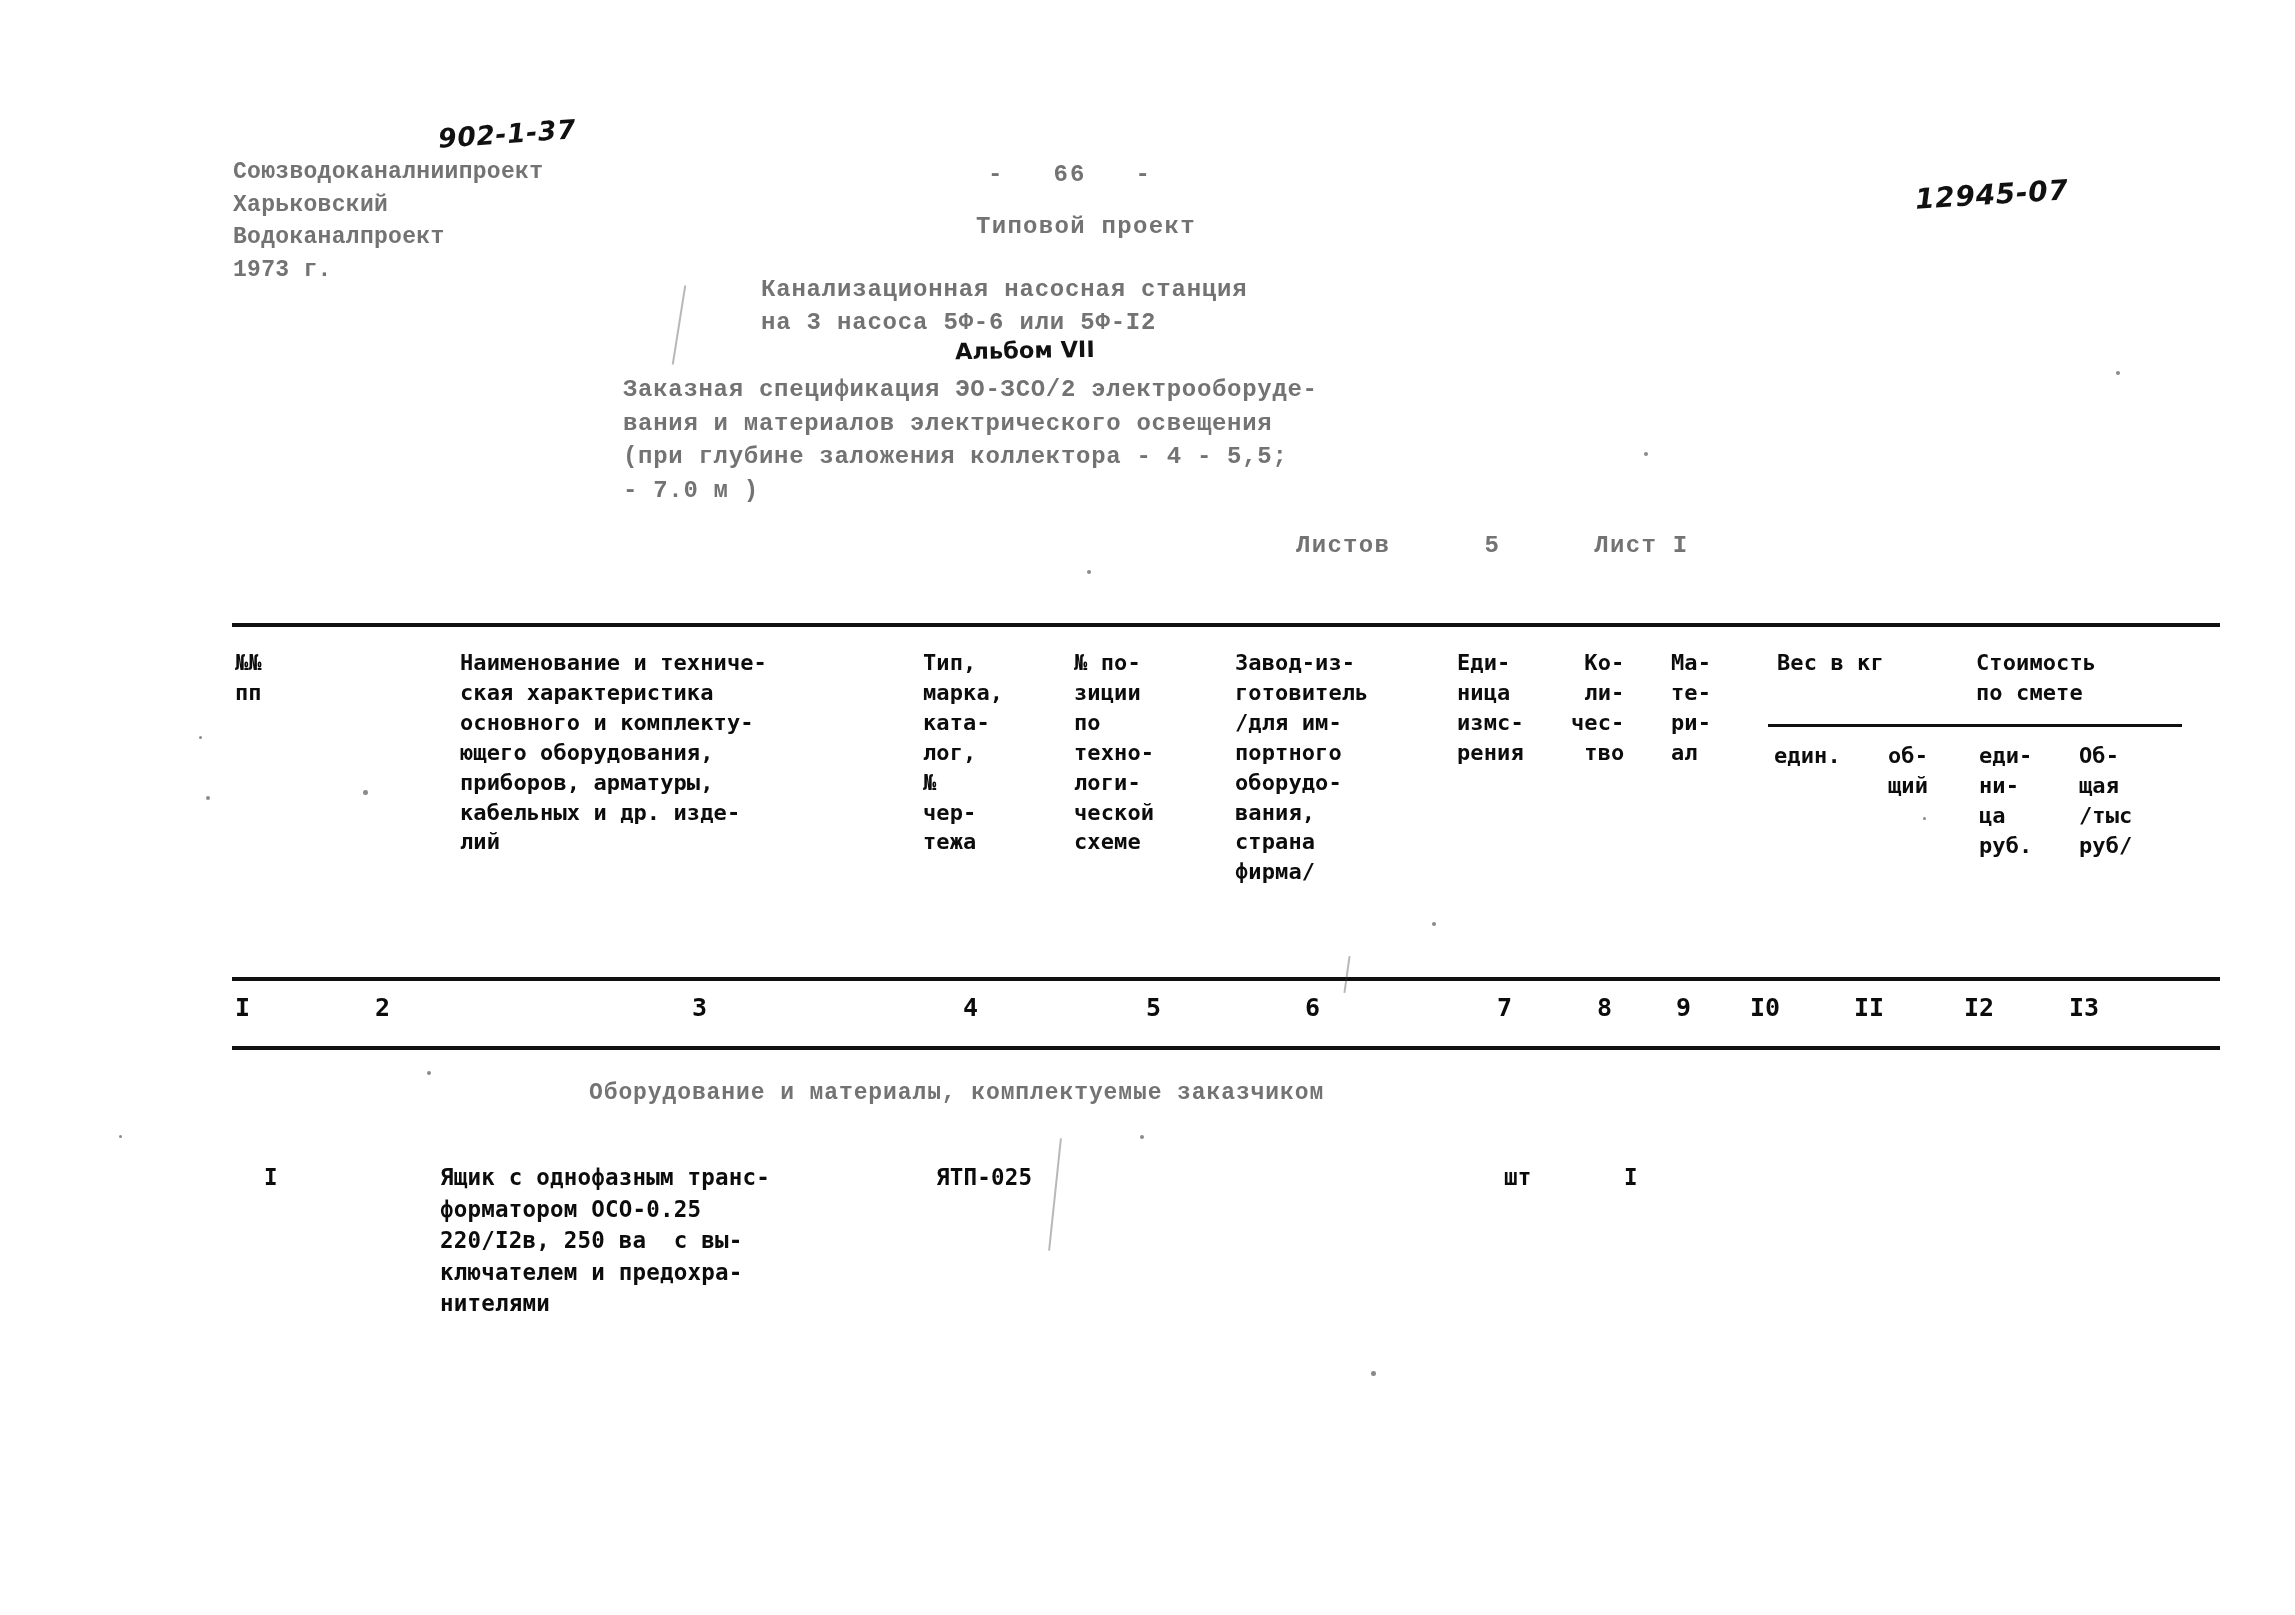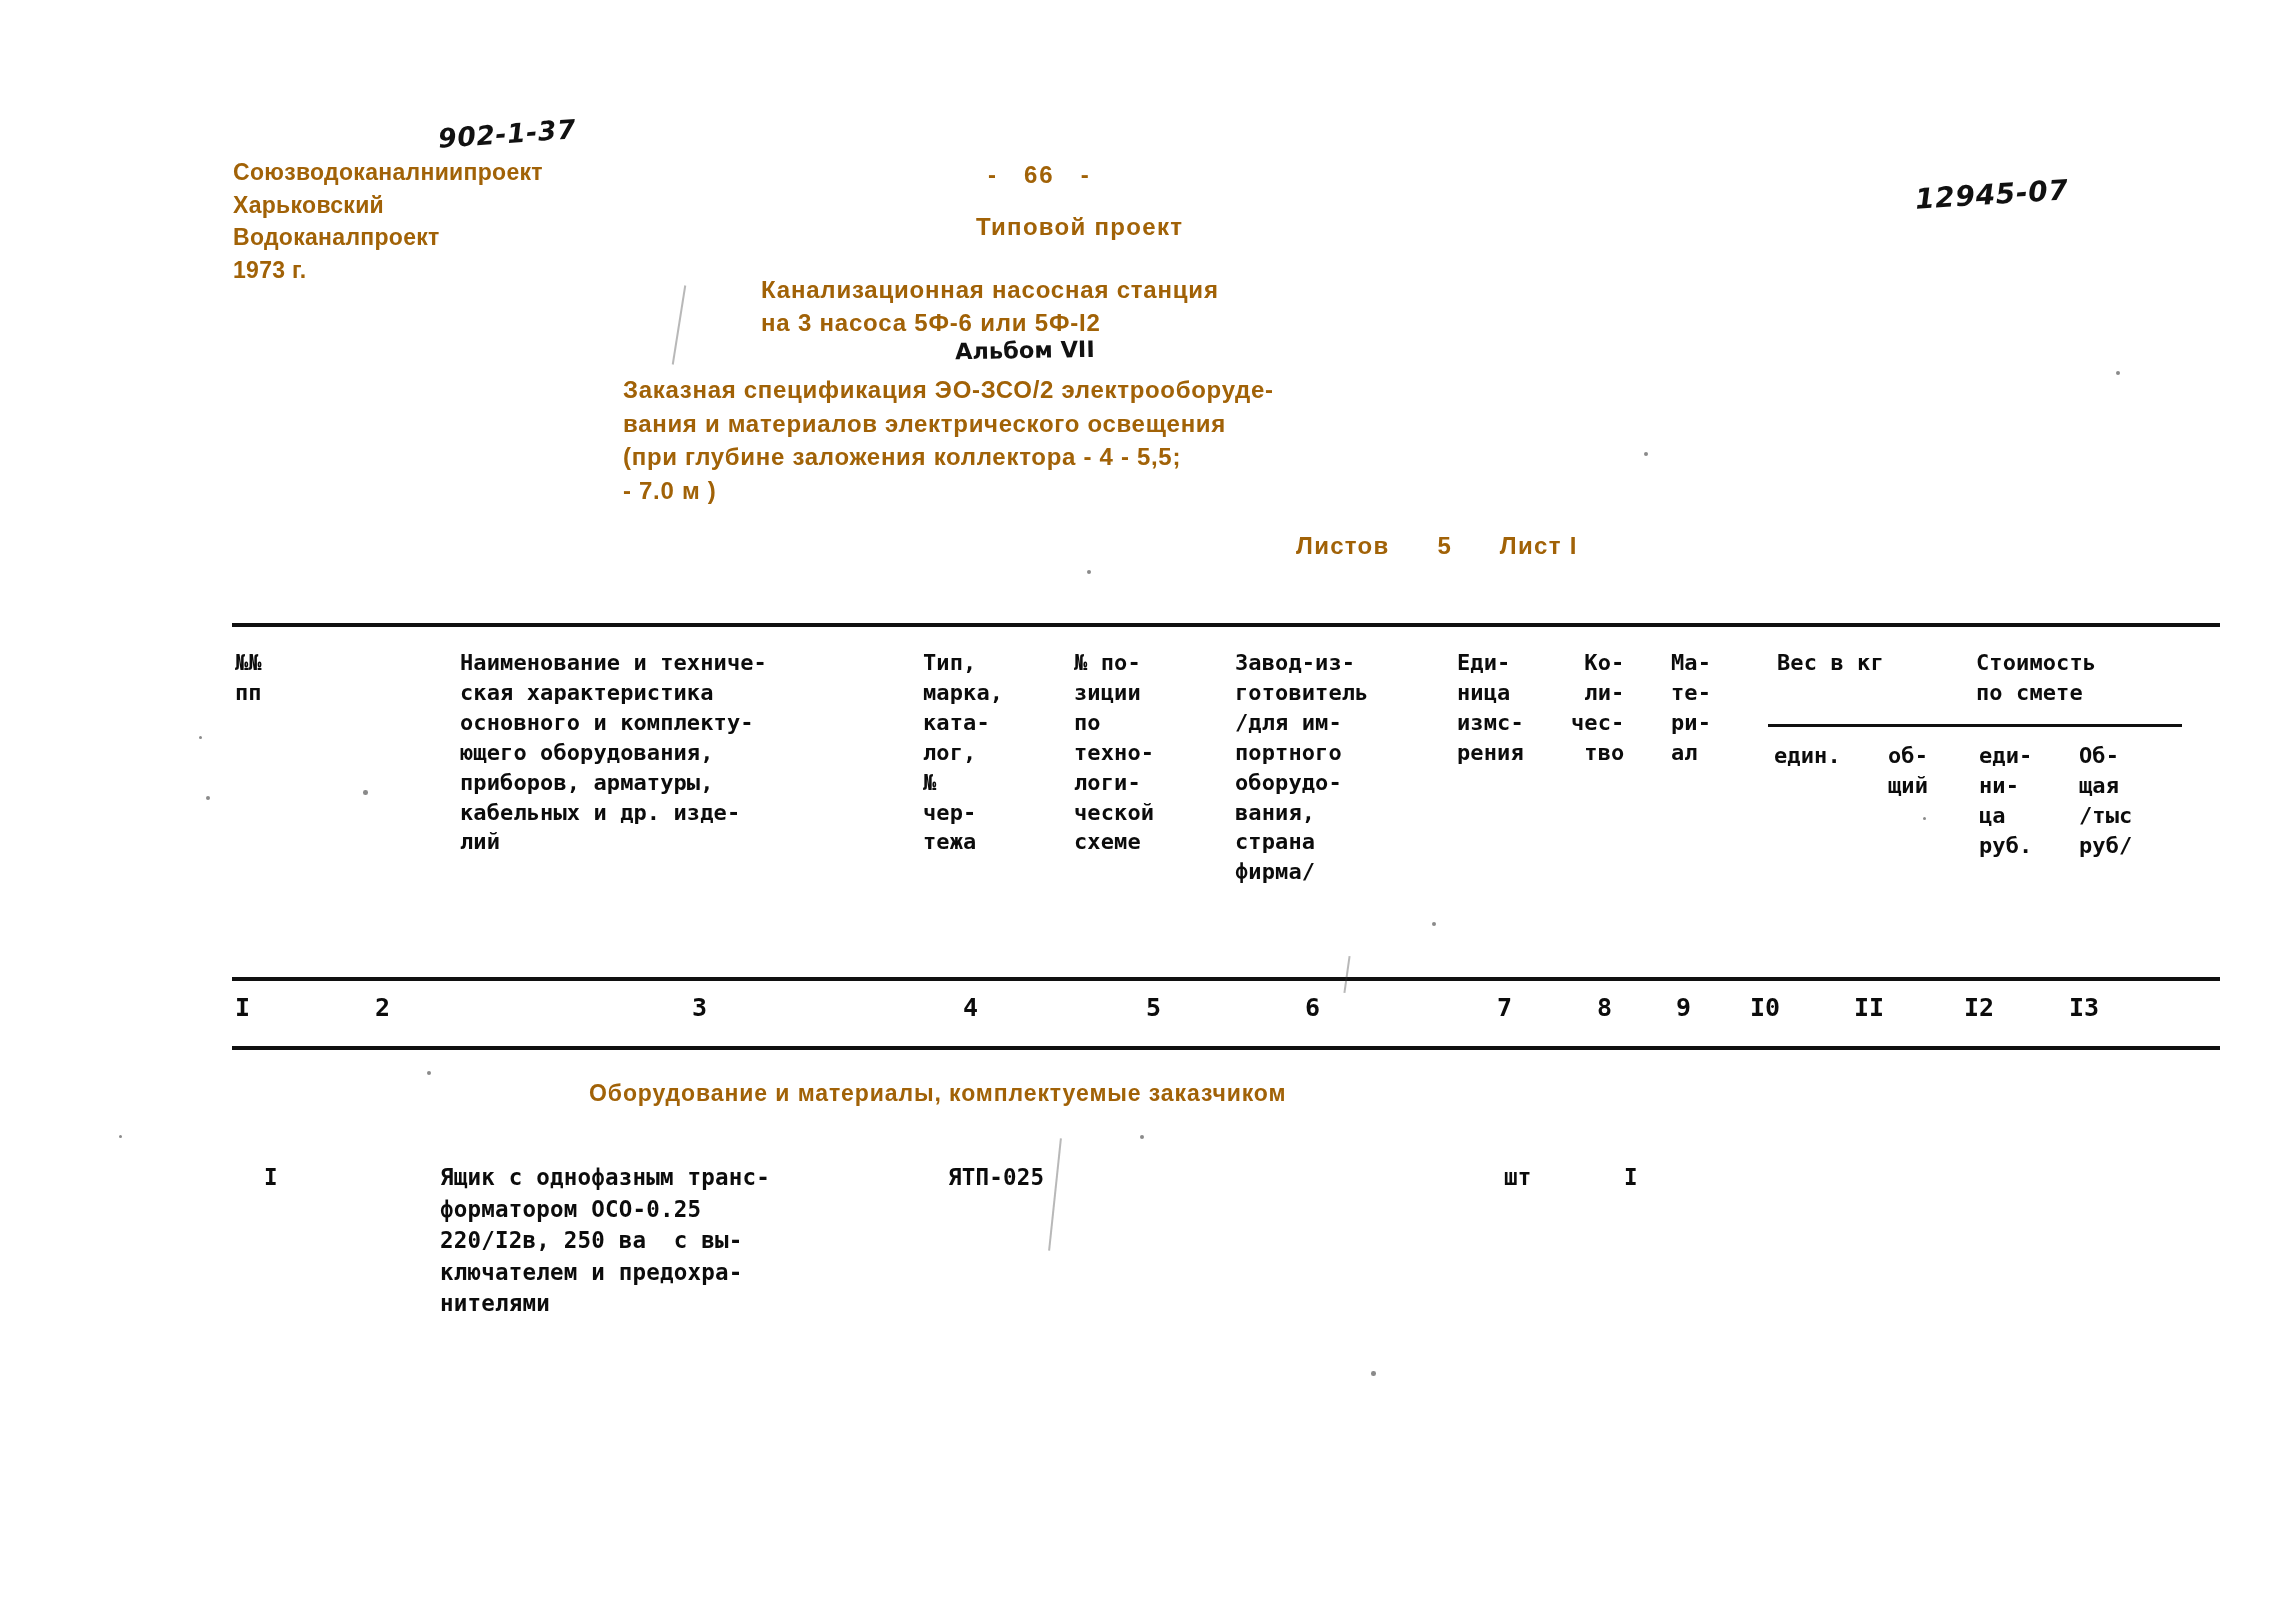--- a/index.html
+++ b/index.html
@@ -15,23 +15,23 @@
     background: #ffffff;
     overflow: hidden;
     font-family: "DejaVu Sans Mono", "Liberation Mono", monospace;
     color: #0b0b0b;
     -webkit-font-smoothing: none;
   }
 
   
   .tw {
     position: absolute;
-    font-family: Liberation Sans, sans-serif;
-    font-weight: 700;
-    color: #a16207;
+    font-family: Liberation Mono, monospace;
+    font-weight: 700;
+    color: #737373;
     white-space: pre;
     letter-spacing: 0.3px;
     line-height: 1.30;
   }
   .hand {
     position: absolute;
     font-family: "DejaVu Sans", "Liberation Sans", sans-serif;
     font-weight: 700;
     font-style: italic;
     color: #111111;
@@ -237,21 +237,21 @@
   <div class="tw" id="section-title">Оборудование и материалы, комплектуемые заказчиком</div>
 
   <div class="bodycell" style="left:264px; top:1162px;">I</div>
 
   <div class="bodycell" style="left:440px; top:1162px;">Ящик с однофазным транс-
 форматором ОСО-0.25
 220/I2в, 250 ва  с вы-
 ключателем и предохра-
 нителями</div>
 
-  <div class="bodycell" style="left:936px; top:1162px;margin-left:12px;">ЯТП-025</div>
+  <div class="bodycell" style="left:936px; top:1162px;">ЯТП-025</div>
 
   <div class="bodycell" style="left:1504px; top:1162px;">шт</div>
 
   <div class="bodycell" style="left:1624px; top:1162px;">I</div>
 
   <div class="speck" style="left:363px;  top:790px; width:4.6px;  height:4.6px;"></div>
   <div class="speck" style="left:206px;  top:796px; width:4px;  height:4px;"></div>
   <div class="speck" style="left:1432px; top:922px; width:4px;  height:4px;"></div>
   <div class="speck" style="left:1140px; top:1135px; width:4px;  height:4px;"></div>
   <div class="speck" style="left:1371px; top:1371px; width:4.6px;  height:4.6px;"></div>

